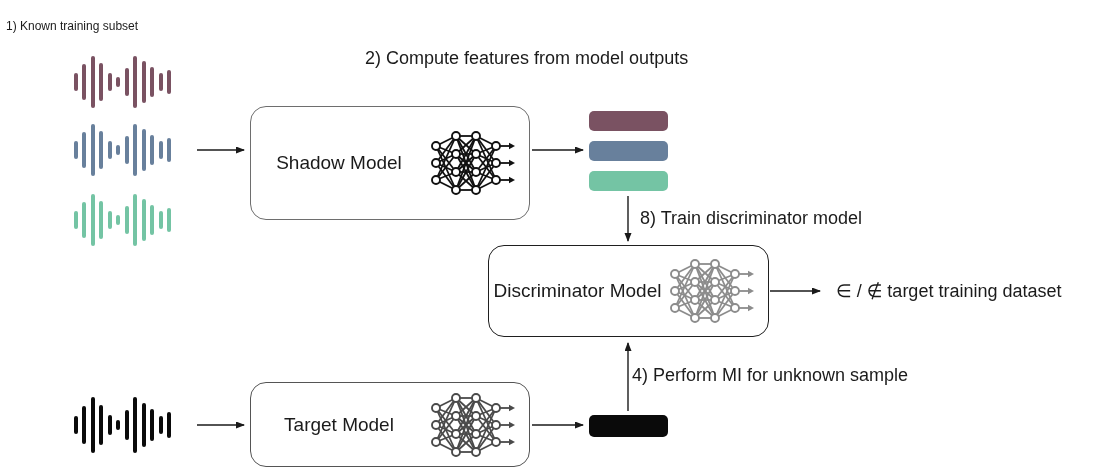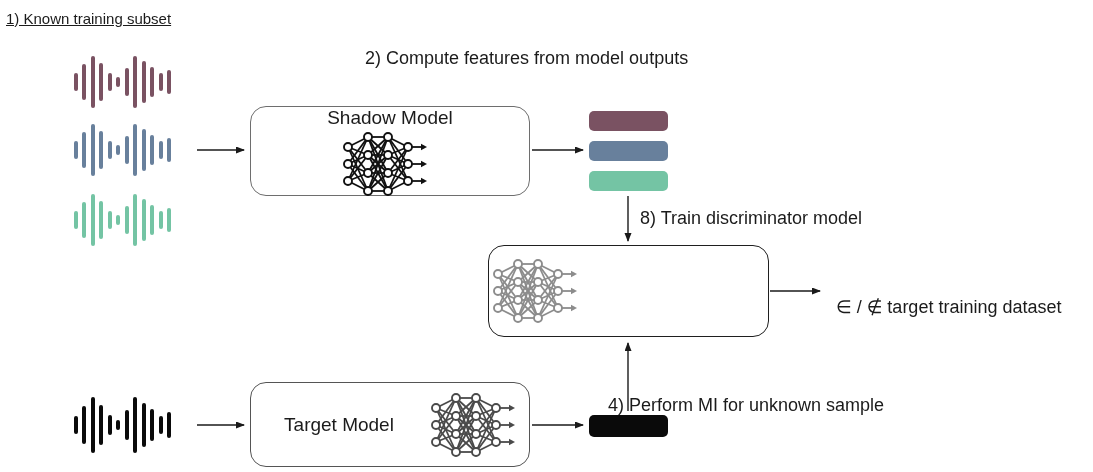--- a/index.html
+++ b/index.html
@@ -6,35 +6,35 @@
   .canvas{
     position:relative;
     width:1093px;height:472px;
     background:#ffffff;
     font-family:"Liberation Sans", sans-serif;
     color:#1b1b1b;
     overflow:hidden;
   }
   .arrows{position:absolute;left:0;top:0;width:1093px;height:472px;pointer-events:none;}
   .txt{position:absolute;font-size:18px;line-height:22px;white-space:nowrap;color:#1b1b1b;}
-  .step1{left:6px;top:8px;font-size:15px;text-decoration:underline;}
+  .step1{left:6px;top:15px;font-size:12px;}
   .step2{left:365px;top:47px;text-align:center;}
   .step3{left:640px;top:207px;}
-  .step4{left:608px;top:364px;margin-top:30px;}
-  .output-label{left:836px;top:296px;}
+  .step4{left:632px;top:364px;}
+  .output-label{left:836px;top:280px;}
   .box{
     position:absolute;
     background:#ffffff;
     border-radius:16px;
     display:flex;align-items:center;
     box-sizing:border-box;
   }
   .box-label{flex:1;text-align:center;font-size:19px;}
   .nn-wrap{width:92px;height:70px;margin-right:10px;flex:0 0 auto;display:flex;align-items:center;}
-  .shadow-box{left:250px;top:106px;width:280px;height:90px;border:1.6px solid #6e6e6e;flex-direction:column;}
+  .shadow-box{left:250px;top:106px;width:280px;height:114px;border:1.6px solid #6e6e6e;}
   .discriminator-box{left:488px;top:245px;width:281px;height:92px;border:1.6px solid #1f1f1f;}
   .target-box{left:250px;top:382px;width:280px;height:85px;border:1.6px solid #555555;justify-content:center;}
   .waveform{
     position:absolute;
     width:97px;
     display:flex;align-items:center;justify-content:space-between;
   }
   .waveform span{width:4px;border-radius:2px;flex:0 0 auto;}
   .wf-1{left:74px;top:56px;height:52px;}
   .wf-2{left:74px;top:124px;height:52px;}
@@ -194,20 +194,21 @@
           <circle cx="49" cy="43" r="4" fill="#ffffff" stroke="#111111" stroke-width="1.9"></circle>
           <circle cx="49" cy="61" r="4" fill="#ffffff" stroke="#111111" stroke-width="1.9"></circle>
           <circle cx="69" cy="17" r="4" fill="#ffffff" stroke="#111111" stroke-width="1.9"></circle>
           <circle cx="69" cy="34" r="4" fill="#ffffff" stroke="#111111" stroke-width="1.9"></circle>
           <circle cx="69" cy="51" r="4" fill="#ffffff" stroke="#111111" stroke-width="1.9"></circle>
         </svg>
       </span>
   </div>
 
   <div class="box discriminator-box">
+    <span class="box-label">Discriminator Model</span>
     <span class="nn-wrap">
         <svg viewBox="0 0 90 68" width="90" height="68" xmlns="http://www.w3.org/2000/svg">
           <line x1="9" y1="17" x2="29" y2="7" stroke="#8c8c8c" stroke-width="1.8"></line>
           <line x1="9" y1="17" x2="29" y2="25" stroke="#8c8c8c" stroke-width="1.8"></line>
           <line x1="9" y1="17" x2="29" y2="43" stroke="#8c8c8c" stroke-width="1.8"></line>
           <line x1="9" y1="17" x2="29" y2="61" stroke="#8c8c8c" stroke-width="1.8"></line>
           <line x1="9" y1="34" x2="29" y2="7" stroke="#8c8c8c" stroke-width="1.8"></line>
           <line x1="9" y1="34" x2="29" y2="25" stroke="#8c8c8c" stroke-width="1.8"></line>
           <line x1="9" y1="34" x2="29" y2="43" stroke="#8c8c8c" stroke-width="1.8"></line>
           <line x1="9" y1="34" x2="29" y2="61" stroke="#8c8c8c" stroke-width="1.8"></line>

